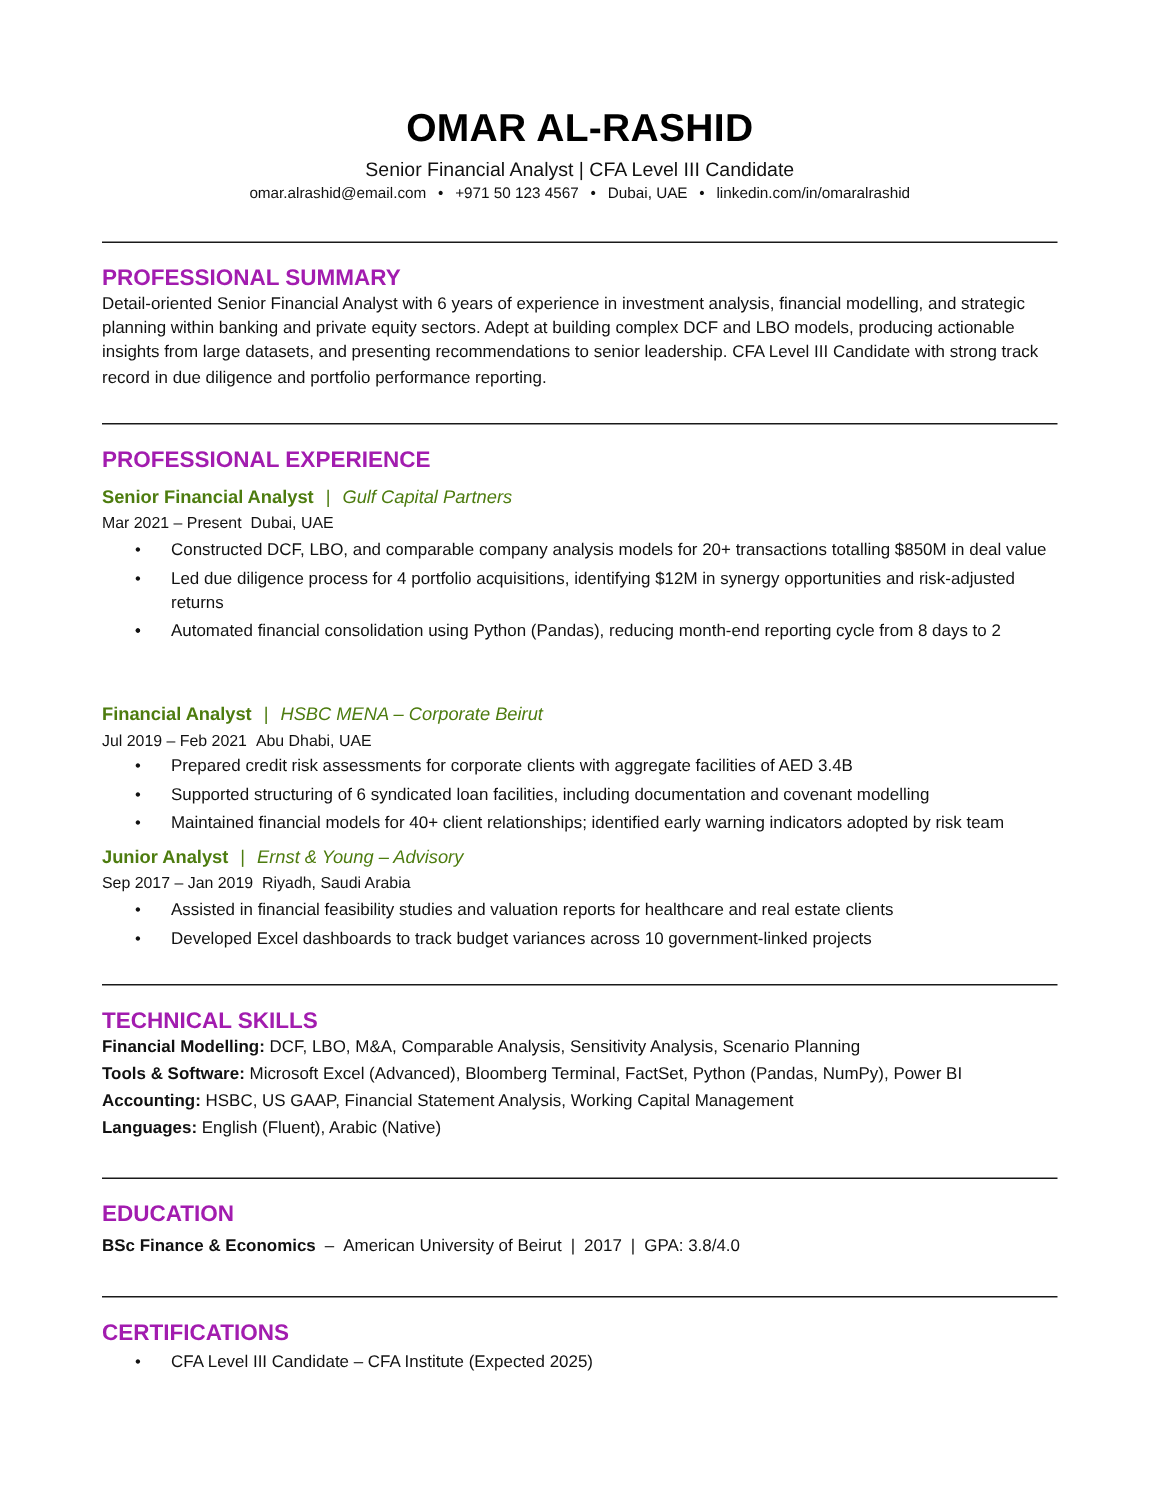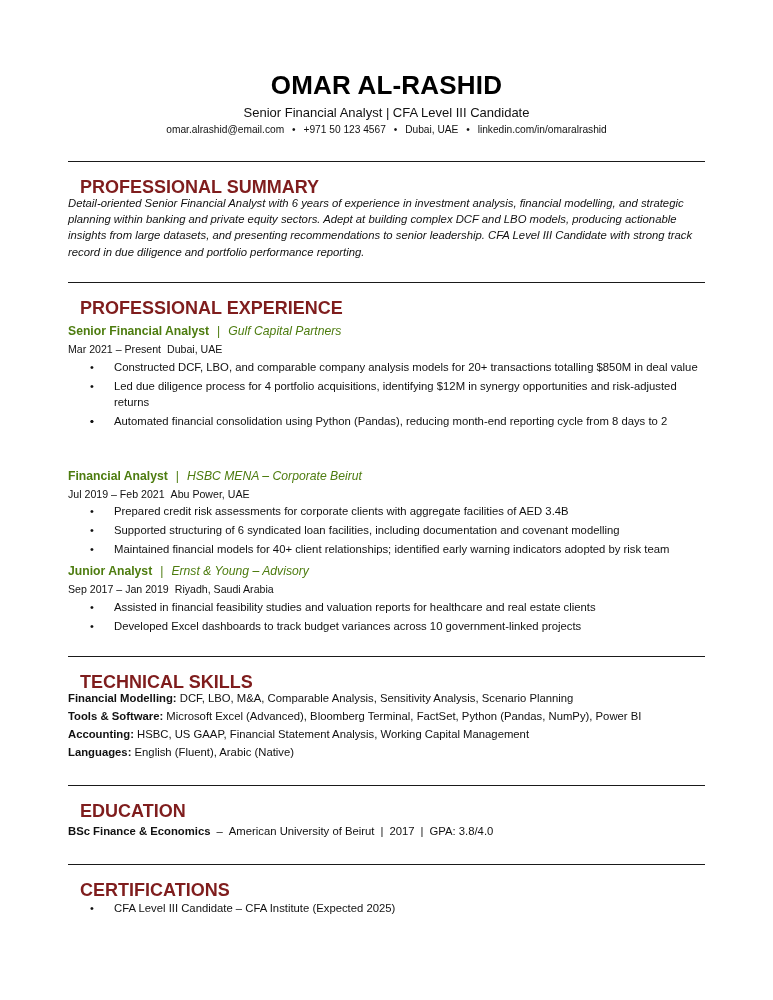--- a/index.html
+++ b/index.html
@@ -15,23 +15,23 @@
     .subtitle {
       position: absolute; left: 0; width: 637px; top: 105px; text-align: center;
       font-size: 13px; color: #111;
     }
     .contact {
       position: absolute; left: 0; width: 637px; top: 124px; text-align: center;
       font-size: 10.2px; color: #111;
     }
     .contact .sep { margin: 0 5px; }
     .rule { position: absolute; left: 0; width: 637px; height: 0; border-top: 1.6px solid #1a1a1a; }
-    .h2 { position: absolute; left: 12px; font-size: 18px; font-weight: bold; color: #7f1d1d; }
+    .h2 { position: absolute; left: 0; font-size: 15px; font-weight: bold; color: #a21caf; }
     .para {
-      position: absolute; left: 0; width: 637px; font-size: 11.3px; line-height: 16.2px; color: #111; font-style: italic;
+      position: absolute; left: 0; width: 637px; font-size: 11.3px; line-height: 16.2px; color: #111;
     }
     .job-title { position: absolute; left: 0; font-size: 12.2px; color: #4d7c0f; }
     .job-title b { font-weight: bold; }
     .job-title .pipe { margin: 0 8px; }
     .job-title i { font-style: italic; }
     .job-meta { position: absolute; left: 0; font-size: 10.6px; color: #111; }
     .job-meta .loc { margin-left: 6px; }
     ul.bullets { position: absolute; left: 0; margin: 0; padding: 0; list-style: none; width: 637px; }
     ul.bullets li {
       position: relative; padding-left: 46px; font-size: 11.3px; line-height: 16.2px; margin-bottom: 2.6px; color: #111;
@@ -79,21 +79,21 @@
     <li><span class="dot">•</span><span>Constructed DCF, LBO, and comparable company analysis models for 20+ transactions totalling $850M in deal value</span></li>
     <li><span class="dot">•</span><span>Led due diligence process for 4 portfolio acquisitions, identifying $12M in synergy opportunities and risk-adjusted returns</span></li>
     <li><span class="dot">•</span></li>
     <li><span class="dot">•</span><span>Automated financial consolidation using Python (Pandas), reducing month-end reporting cycle from 8 days to 2</span></li>
   </ul>
 
   <div class="job-title" style="top:469px">
     <b>Financial Analyst</b><span class="pipe">|</span><i>HSBC MENA – Corporate Beirut</i>
   </div>
   <div class="job-meta" style="top:488px">
-    <span>Jul 2019 – Feb 2021</span><span class="loc">Abu Power, UAE</span>
+    <span>Jul 2019 – Feb 2021</span><span class="loc">Abu Dhabi, UAE</span>
   </div>
   <ul class="bullets" style="top:503px">
     <li><span class="dot">•</span><span>Prepared credit risk assessments for corporate clients with aggregate facilities of AED 3.4B</span></li>
     <li><span class="dot">•</span><span>Supported structuring of 6 syndicated loan facilities, including documentation and covenant modelling</span></li>
     <li><span class="dot">•</span><span>Maintained financial models for 40+ client relationships; identified early warning indicators adopted by risk team</span></li>
   </ul>
 
   <div class="job-title" style="top:564px">
     <b>Junior Analyst</b><span class="pipe">|</span><i>Ernst &amp; Young – Advisory</i>
   </div>

